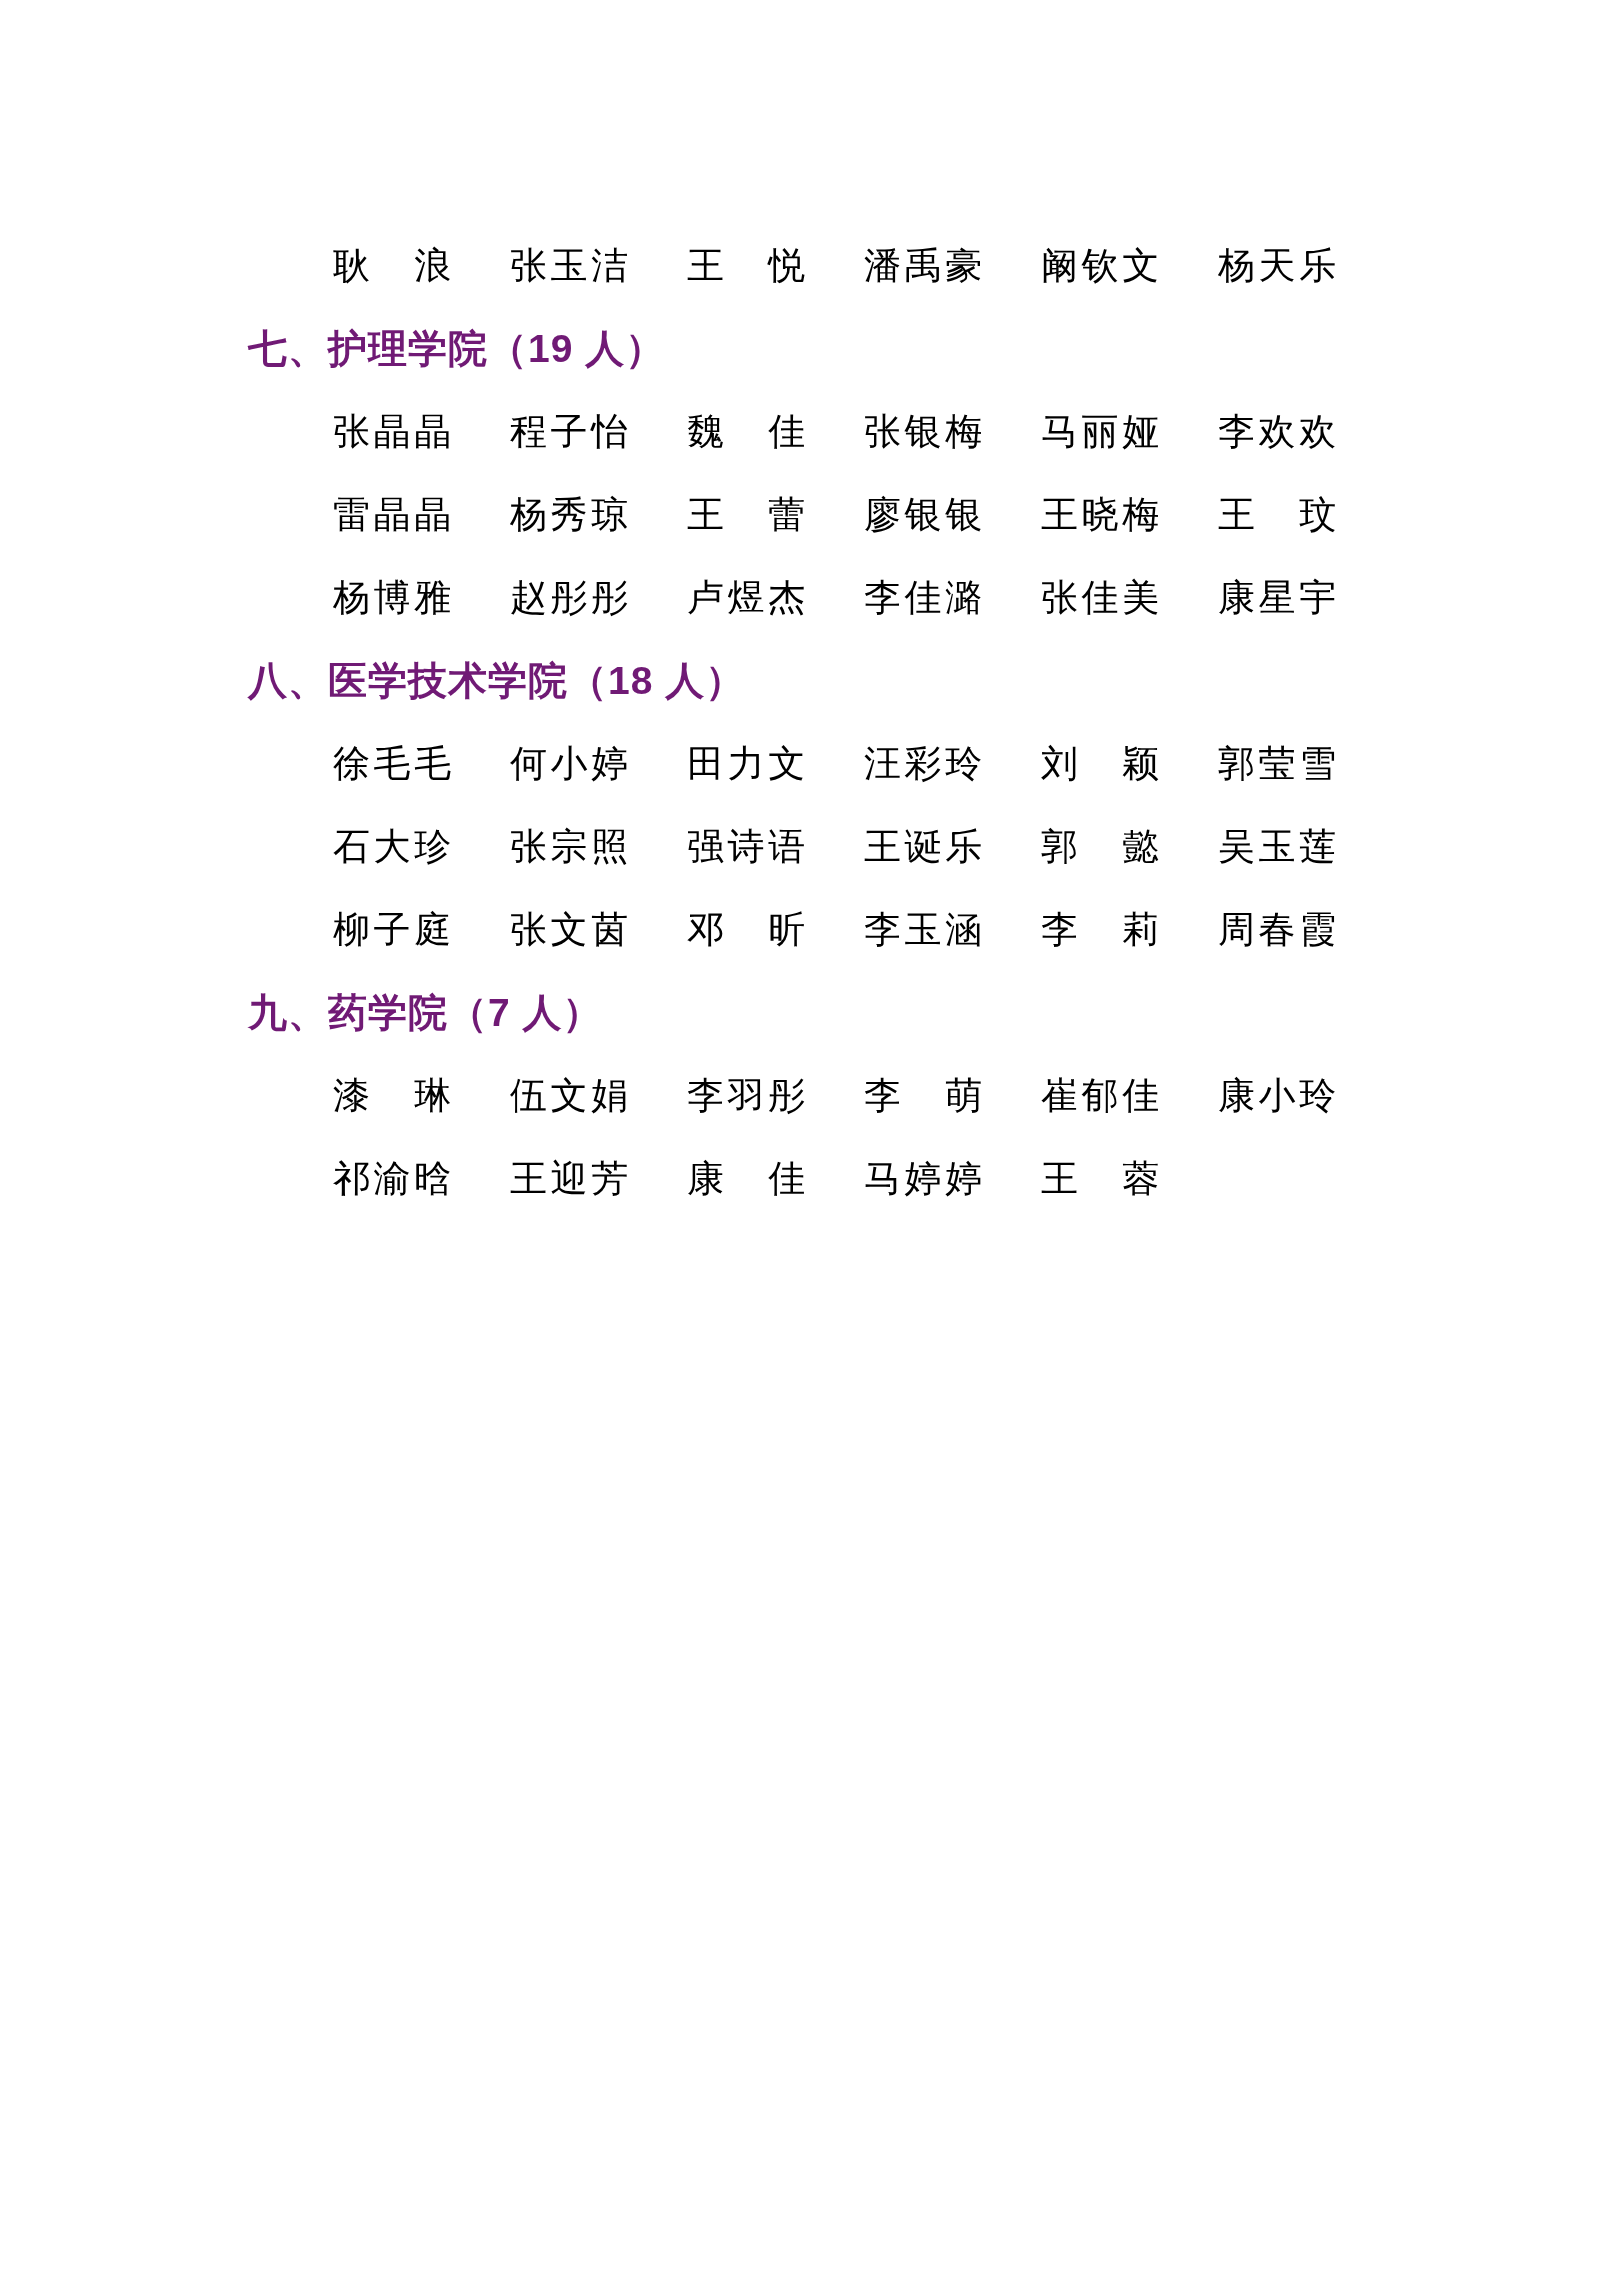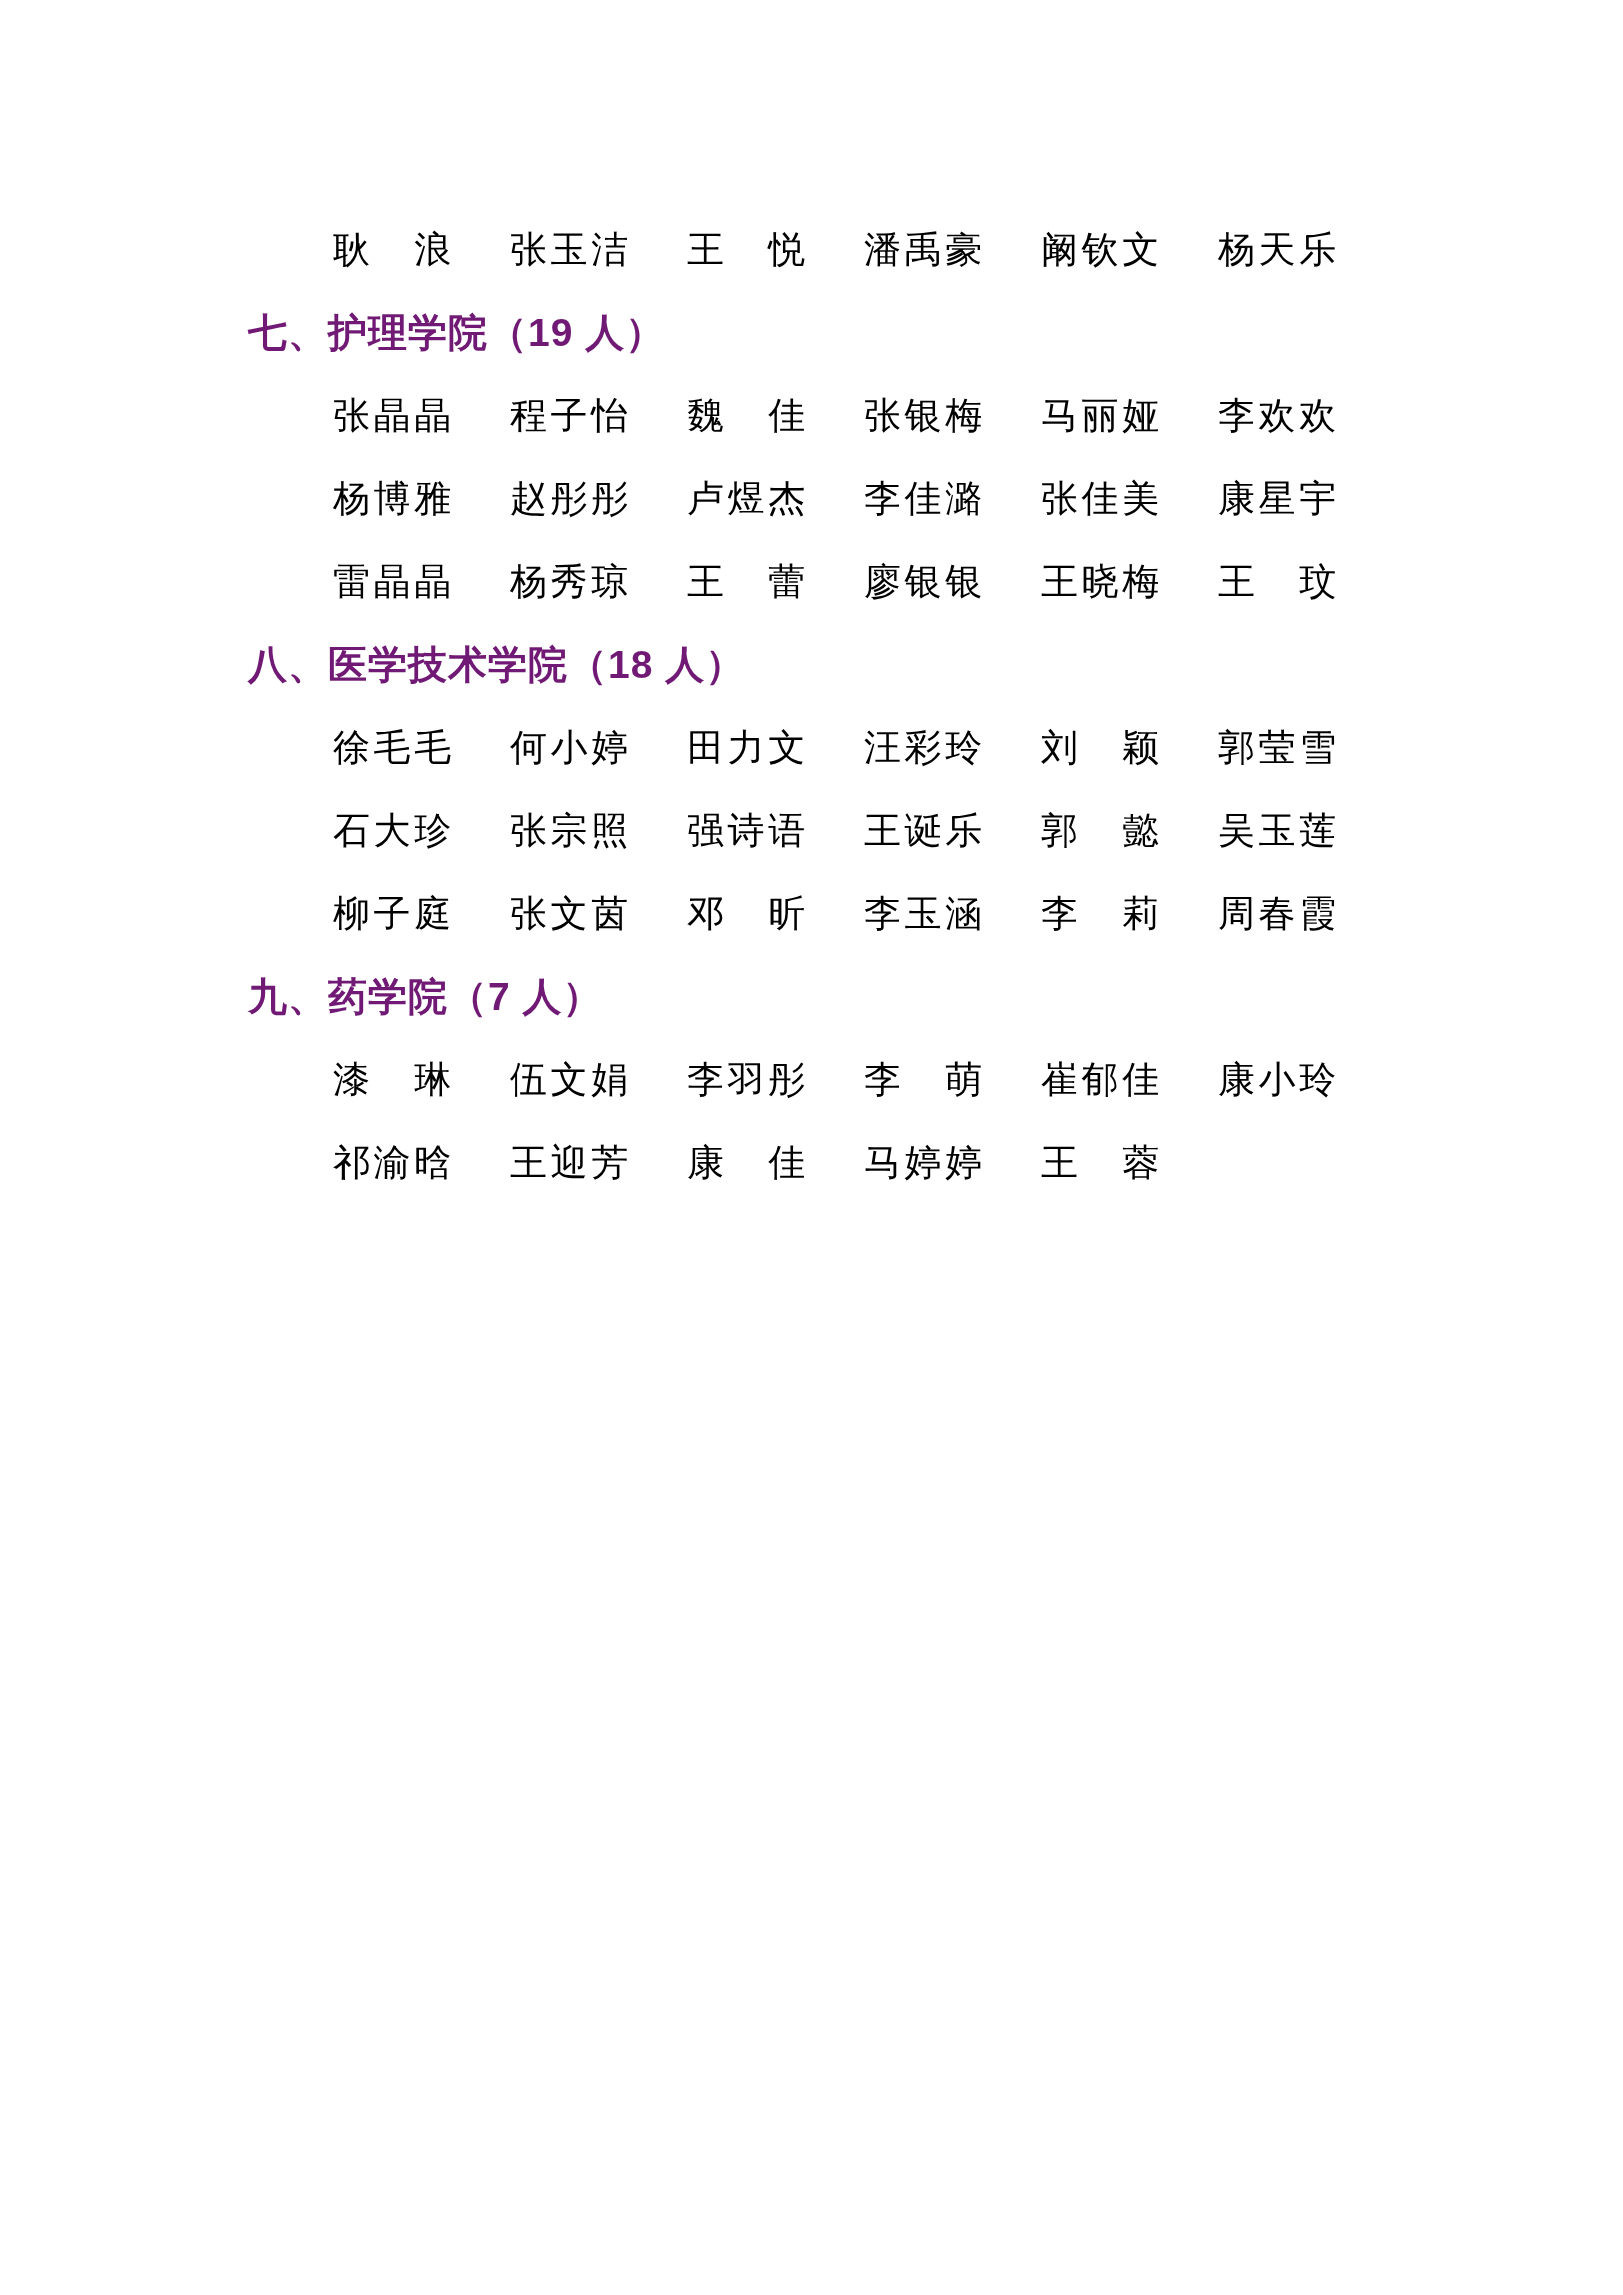--- a/index.html
+++ b/index.html
@@ -11,21 +11,21 @@
     position: relative;
     width: 1623px;
     height: 2295px;
     background: #ffffff;
     overflow: hidden;
     font-family: "Liberation Serif", "DejaVu Serif", serif;
   }
   .doc-body {
     position: absolute;
     left: 248px;
-    top: 208px;
+    top: 224px;
     width: 1176px;
   }
   .line {
     height: 83px;
     display: flex;
     align-items: center;
   }
   .heading-line {
     font-family: "Liberation Sans", "DejaVu Sans", sans-serif;
     font-weight: bold;
@@ -63,34 +63,34 @@
       <div class="line heading-line">七、护理学院（19 人）</div>
       <div class="line names-line">
         <span class="name">张晶晶</span>
         <span class="name">程子怡</span>
         <span class="name">魏　佳</span>
         <span class="name">张银梅</span>
         <span class="name">马丽娅</span>
         <span class="name">李欢欢</span>
       </div>
       <div class="line names-line">
+        <span class="name">雷晶晶</span>
+        <span class="name">杨秀琼</span>
+        <span class="name">王　蕾</span>
+        <span class="name">廖银银</span>
+        <span class="name">王晓梅</span>
+        <span class="name">王　玟</span>
+      </div>
+      <div class="line names-line">
         <span class="name">杨博雅</span>
         <span class="name">赵彤彤</span>
         <span class="name">卢煜杰</span>
         <span class="name">李佳潞</span>
         <span class="name">张佳美</span>
         <span class="name">康星宇</span>
-      </div>
-      <div class="line names-line">
-        <span class="name">雷晶晶</span>
-        <span class="name">杨秀琼</span>
-        <span class="name">王　蕾</span>
-        <span class="name">廖银银</span>
-        <span class="name">王晓梅</span>
-        <span class="name">王　玟</span>
       </div>
       <div class="line heading-line">八、医学技术学院（18 人）</div>
       <div class="line names-line">
         <span class="name">徐毛毛</span>
         <span class="name">何小婷</span>
         <span class="name">田力文</span>
         <span class="name">汪彩玲</span>
         <span class="name">刘　颖</span>
         <span class="name">郭莹雪</span>
       </div>

